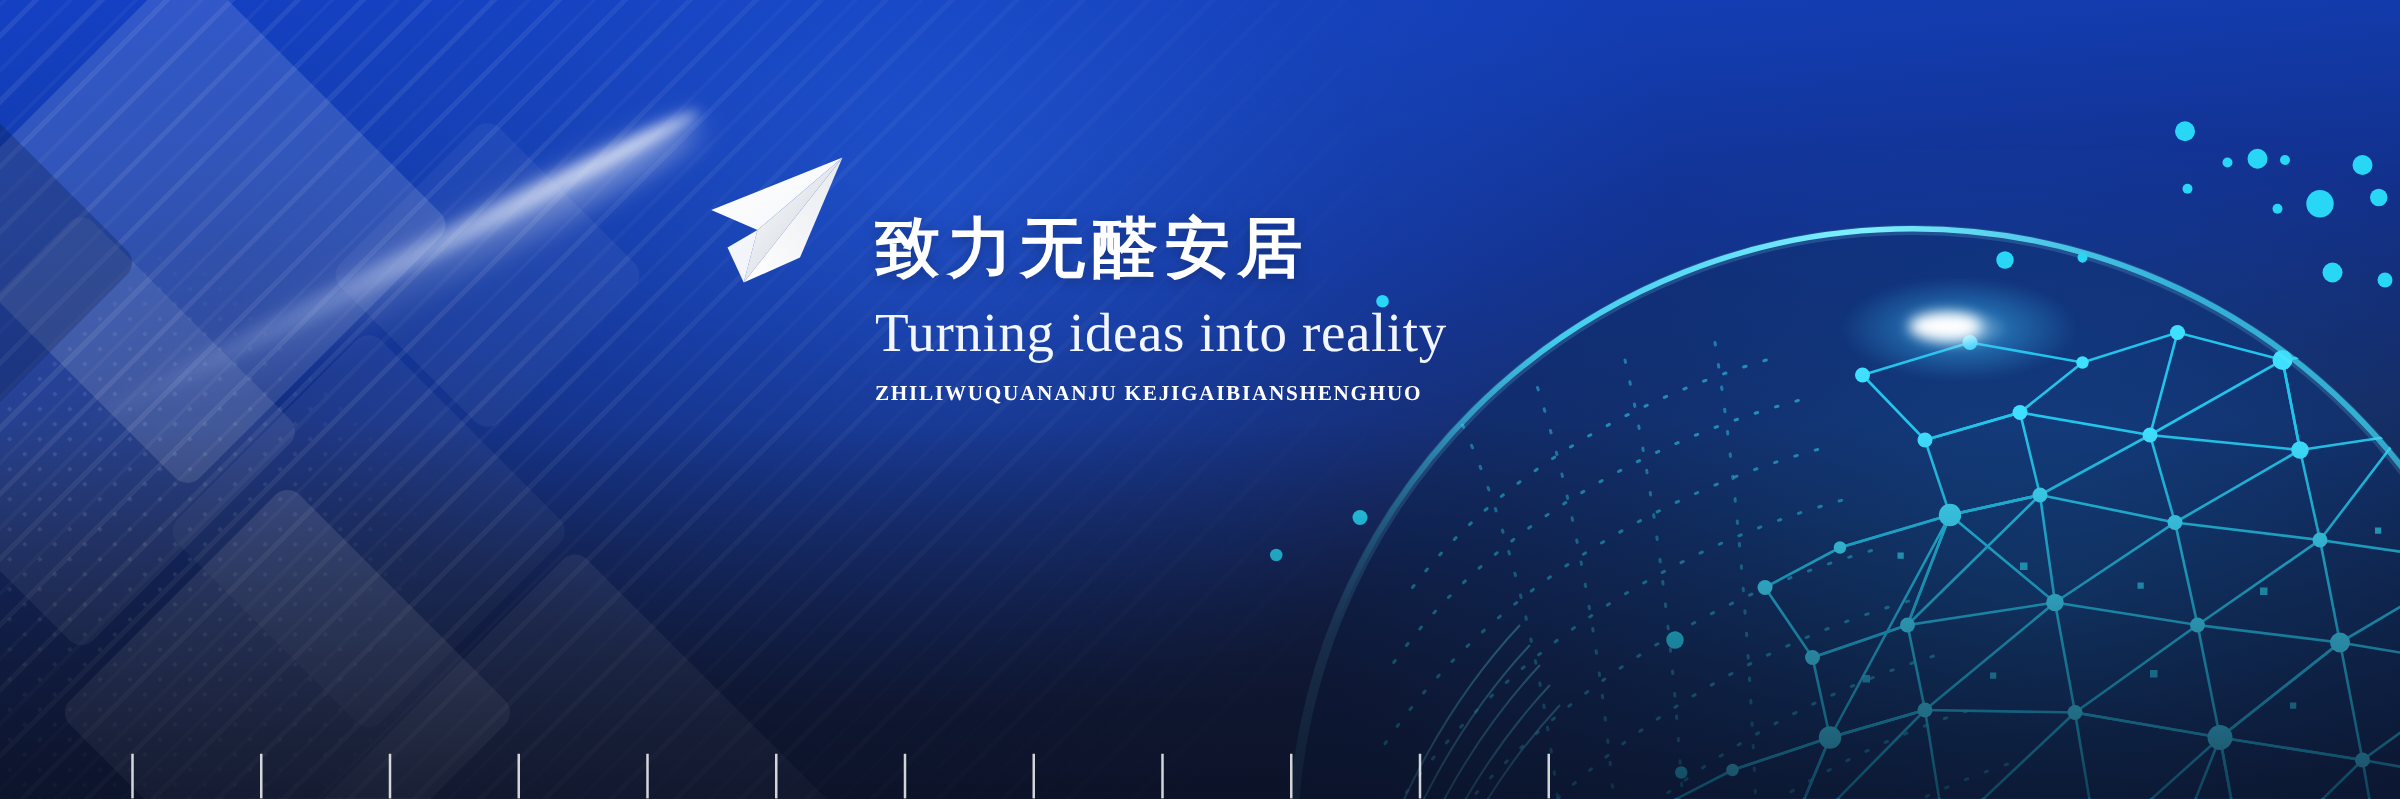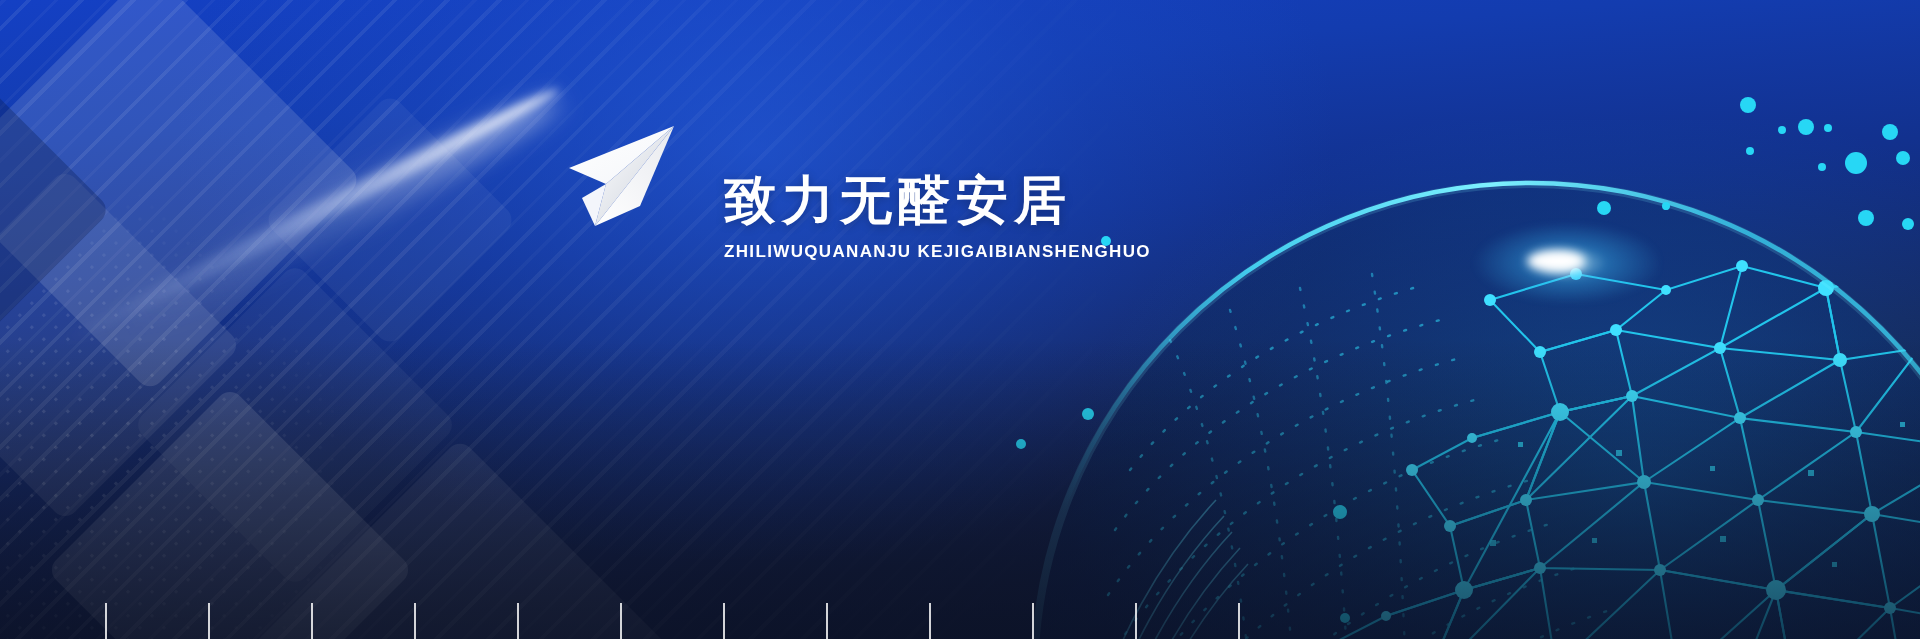--- a/index.html
+++ b/index.html
@@ -150,24 +150,25 @@
     position: absolute;
     bottom: 0;
     width: 2px;
     height: 36px;
     background: rgba(255,255,255,0.82);
   }
 
   
   .text-block {
     position: absolute;
-    left: 724px;
+    left: 700px;
     top: 172px;
     width: 760px;
     color: #ffffff;
+    font-family: Liberation Serif, serif;
   }
   .t-cn-1 {
     font-size: 52px;
     font-weight: bold;
     letter-spacing: 6px;
     line-height: 1.08;
     margin: 0 0 14px 0;
     text-shadow: 0 2px 10px rgba(0,0,0,0.25);
   }
   .t-en {
@@ -465,20 +466,21 @@
       <b style="left: 1663px; top: 204px; width: 6px; height: 6px; background: rgb(39, 215, 245);"></b>
       <b style="left: 1101px; top: 236px; width: 10px; height: 10px; background: rgb(39, 215, 245);"></b>
       <b style="left: 1016px; top: 439px; width: 10px; height: 10px; background: rgb(39, 215, 245);"></b>
       <b style="left: 1082px; top: 408px; width: 12px; height: 12px; background: rgb(39, 215, 245);"></b>
       <b style="left: 1333px; top: 505px; width: 14px; height: 14px; background: rgb(39, 215, 245);"></b>
       <b style="left: 1340px; top: 613px; width: 10px; height: 10px; background: rgb(39, 215, 245);"></b>
     </div>
 
   <div class="text-block">
     <h1 class="t-cn-1">致力无醛安居</h1>
+    <p class="t-en">Turning ideas into reality</p>
     <p class="t-pinyin">ZHILIWUQUANANJU KEJIGAIBIANSHENGHUO</p>
   </div>
 
   <div class="bg-darken-bottom"></div>
 
   <div class="ticks" id="ticks">
       <i style="left: 105px;"></i>
       <i style="left: 208px;"></i>
       <i style="left: 311px;"></i>
       <i style="left: 414px;"></i>

